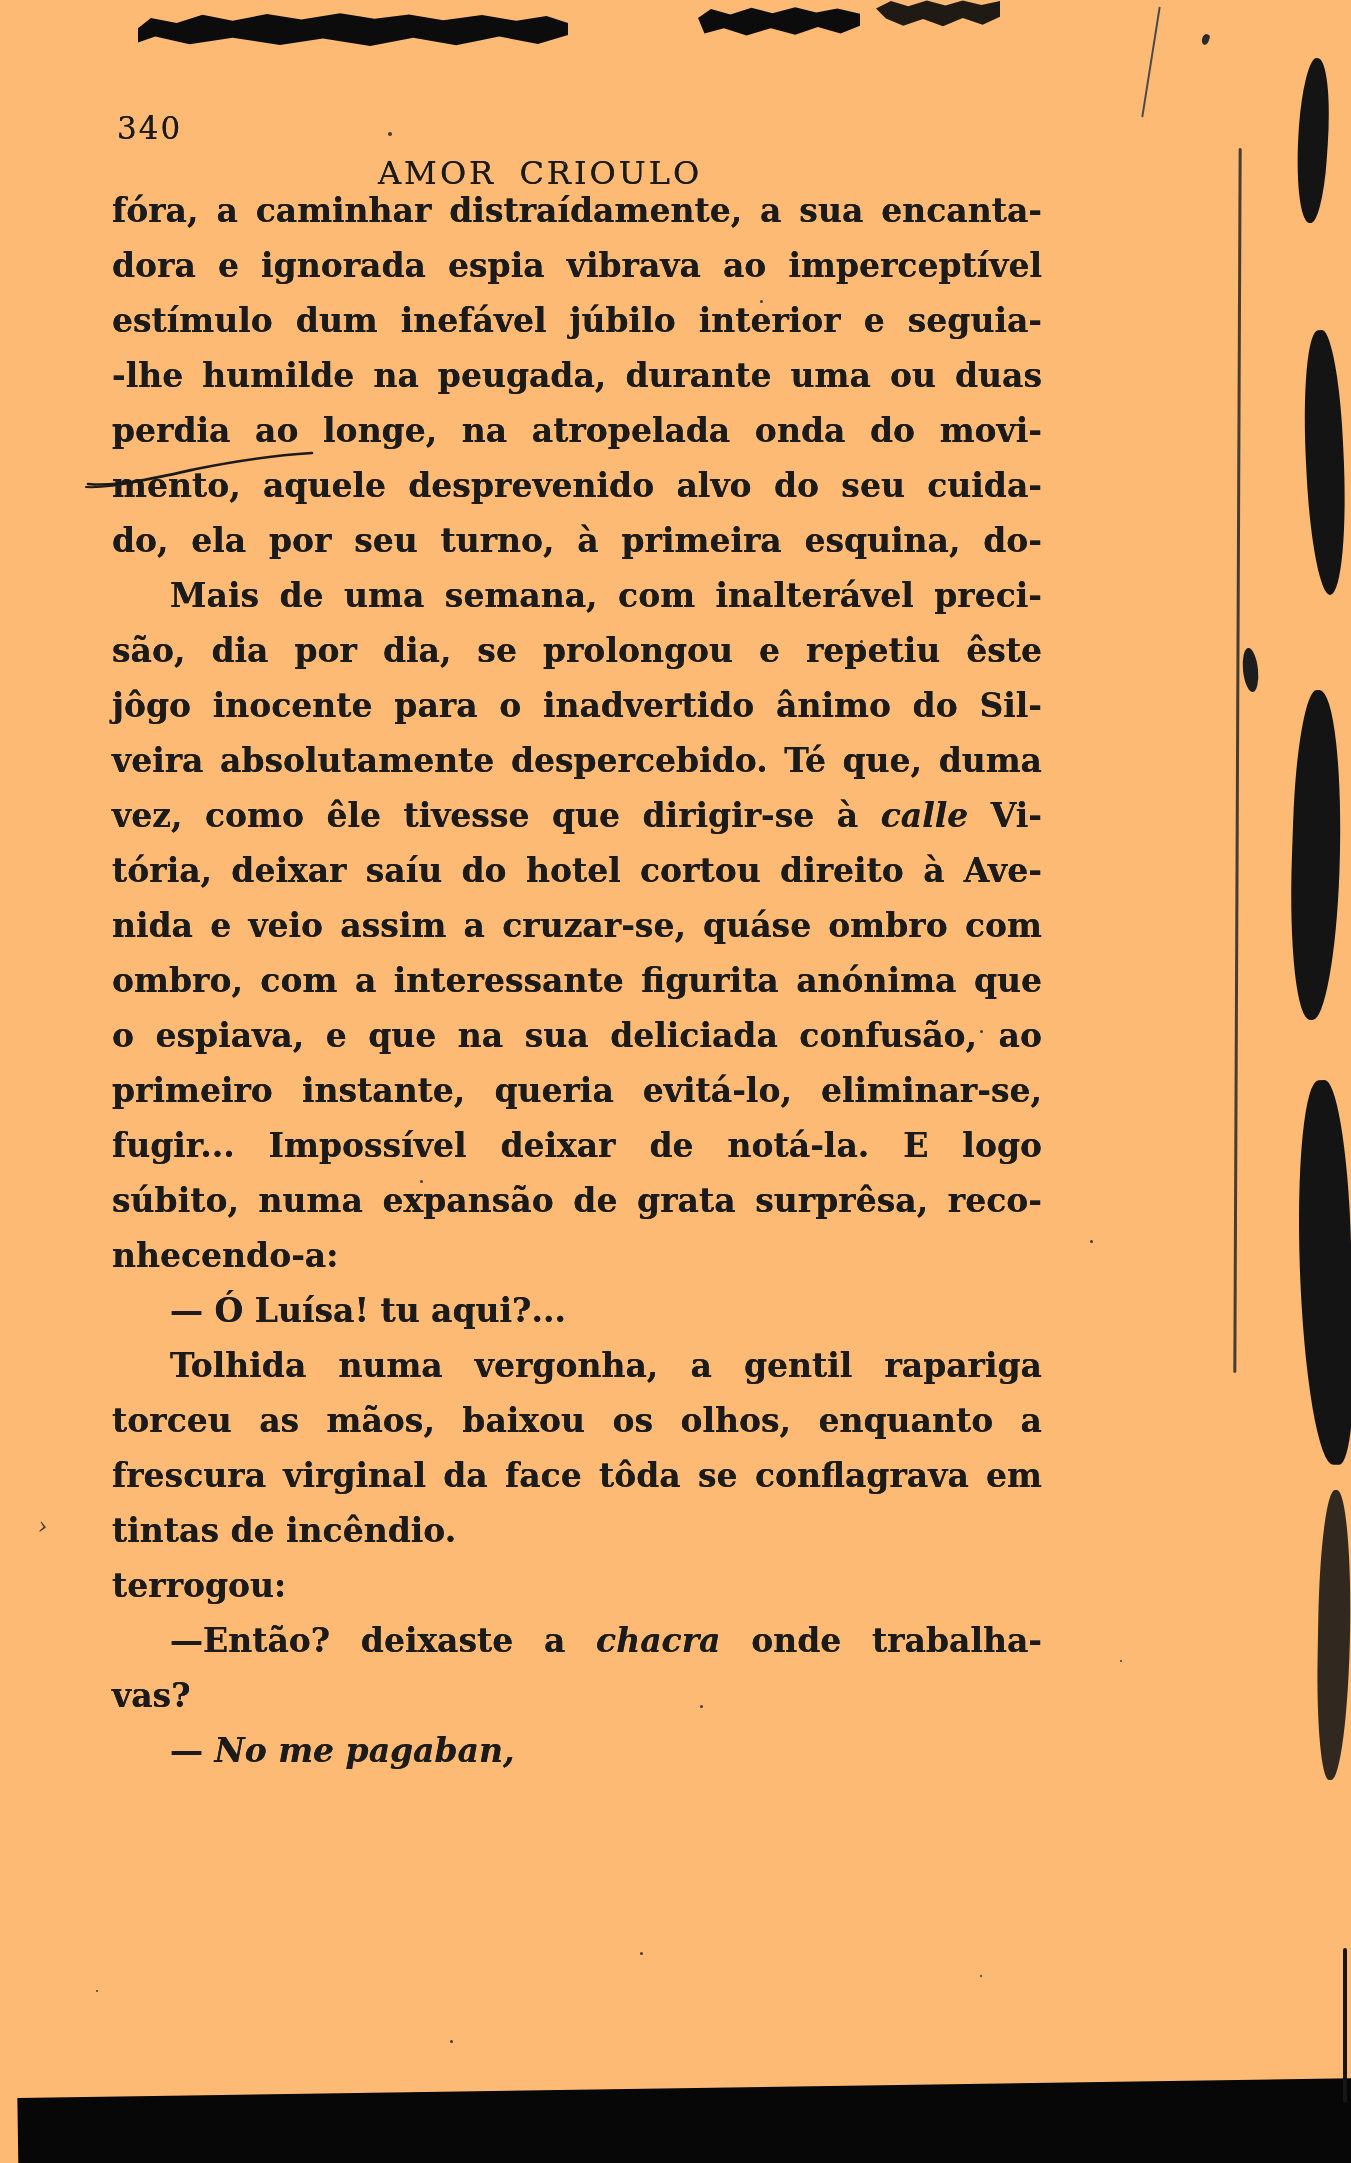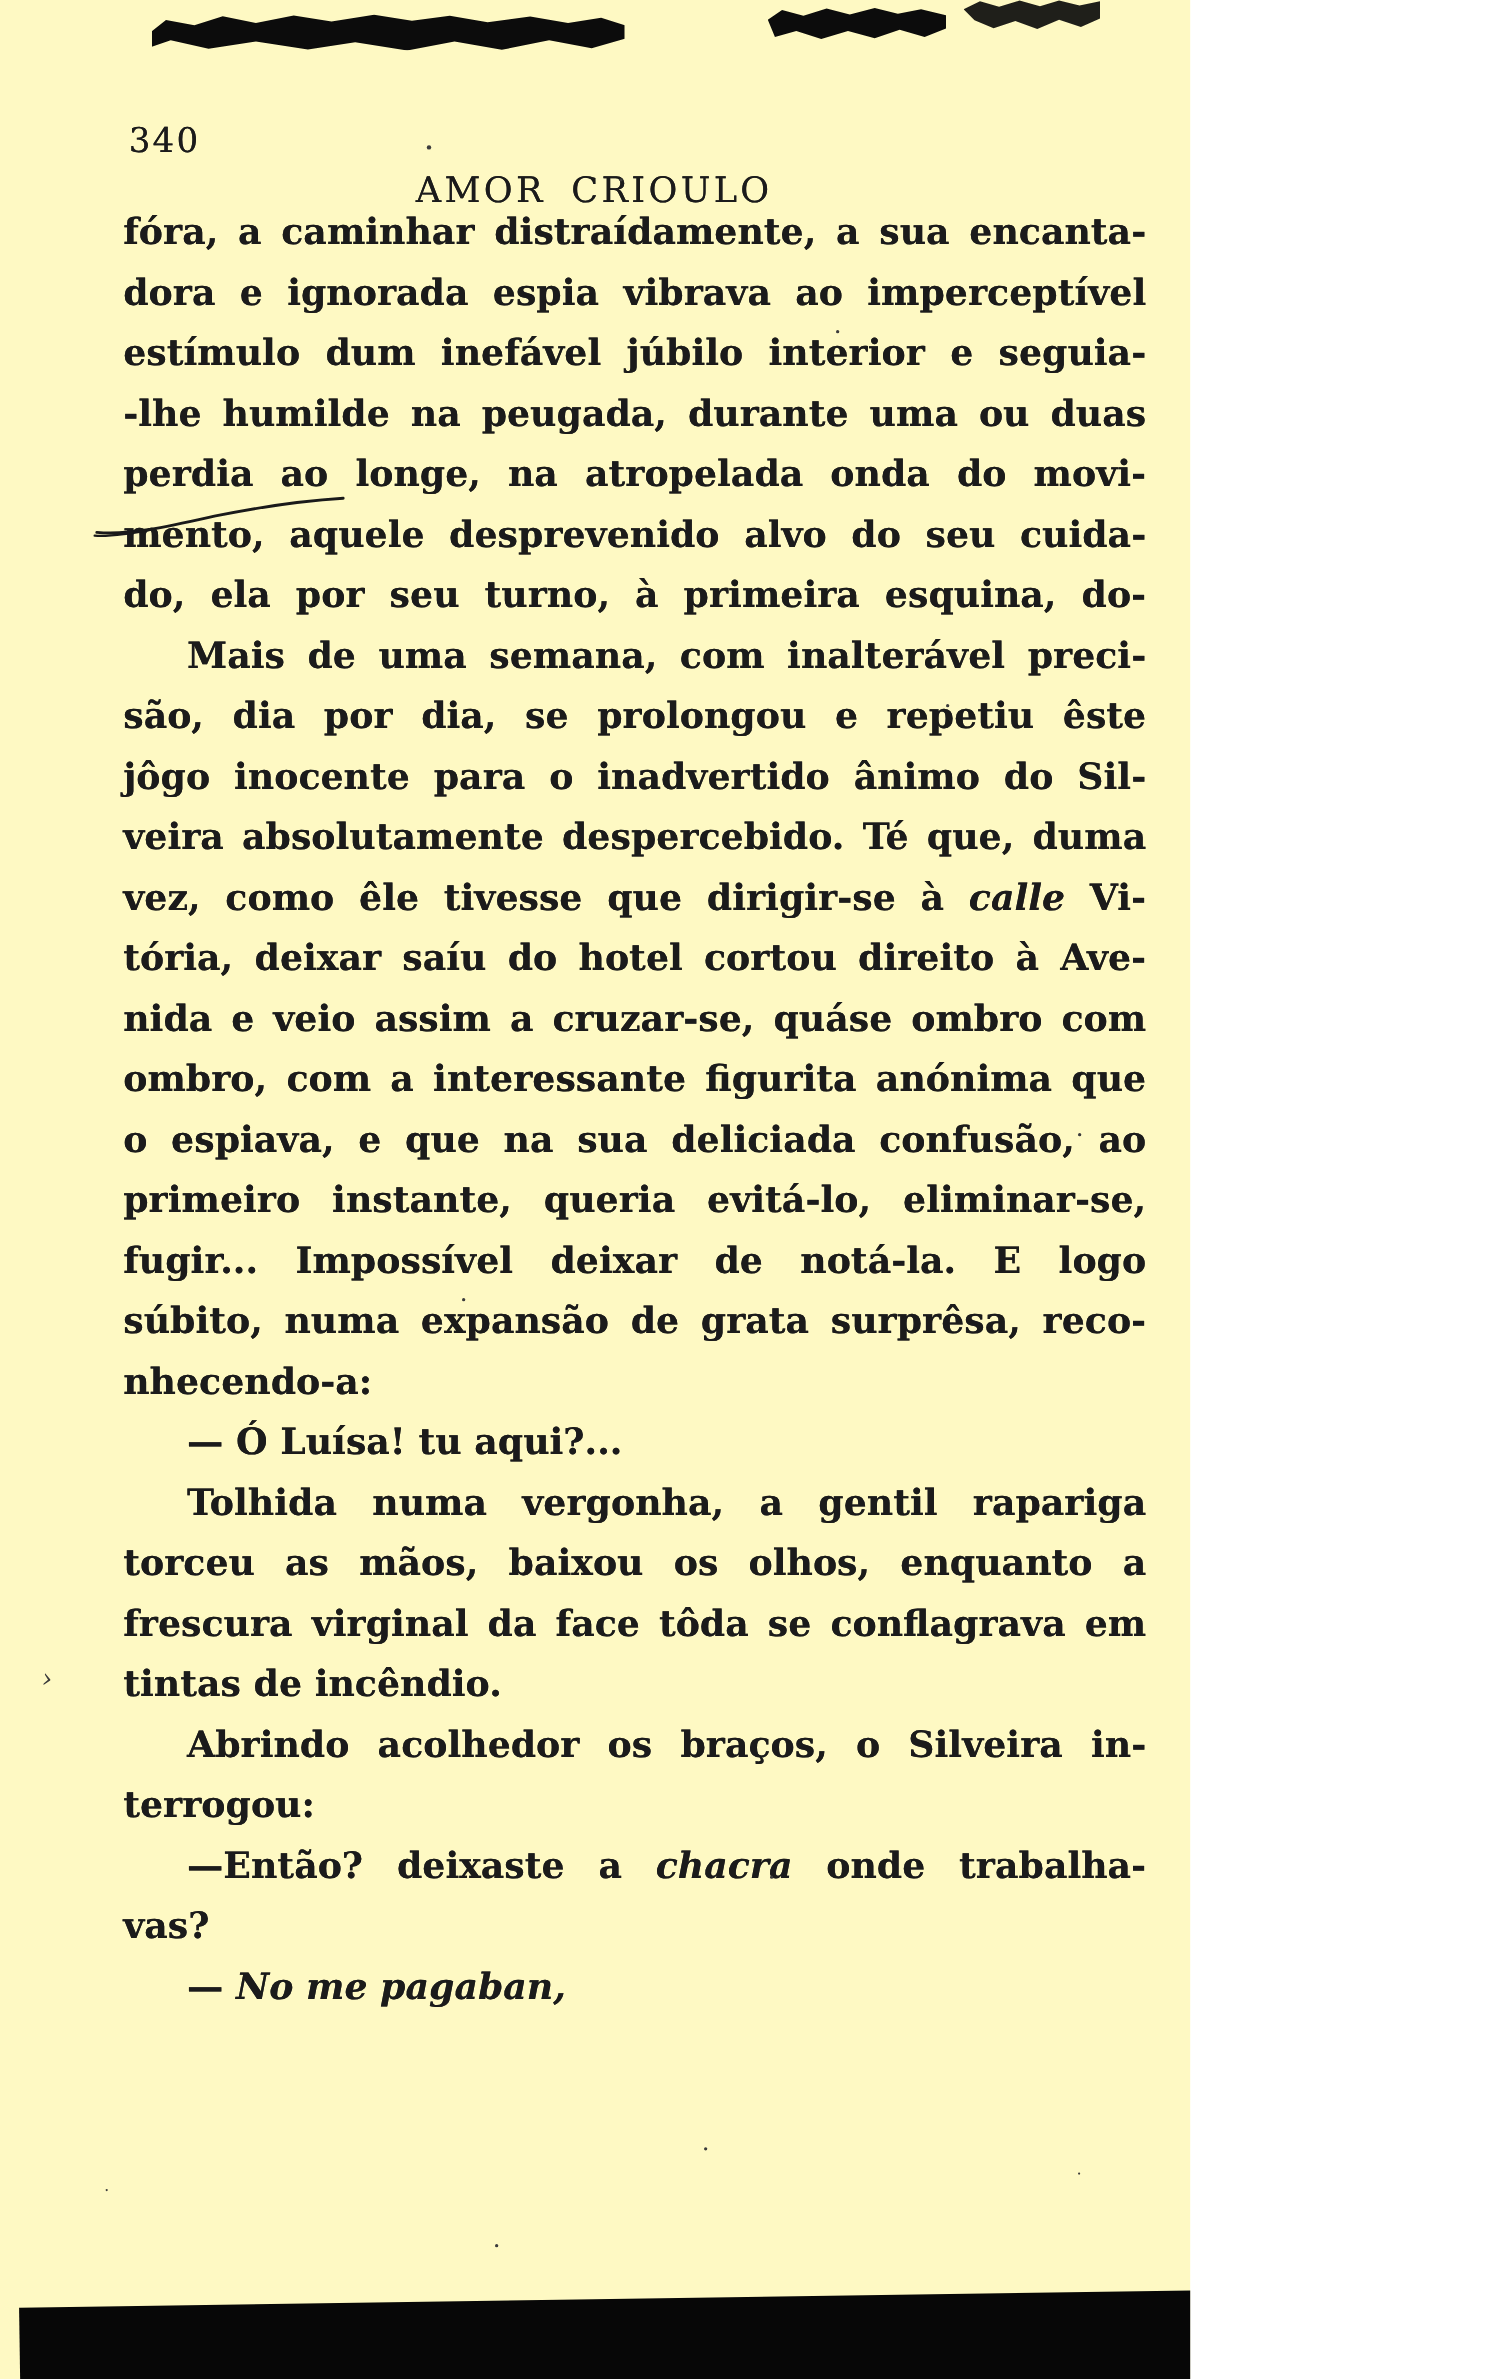--- a/index.html
+++ b/index.html
@@ -1,19 +1,19 @@
 <!DOCTYPE html>
 <html><head>
 <meta charset="utf-8">
 <style>
   html,body{margin:0;padding:0;background:#ffffff;}
   #page{
     position:relative;
-    width:1082px;height:2163px;
-    background:#fef9c3;
+    width:1351px;height:2163px;
+    background:#fdba74;
     overflow:hidden;
     font-family:"DejaVu Serif","Liberation Serif",serif;
     color:#1b1b1b;
   }
   
   .hdr-num{
     position:absolute;left:117px;top:110px;
     font-size:31px;letter-spacing:2px;
     text-shadow:0 0 .5px rgba(25,25,25,.9);
   }
@@ -121,21 +121,20 @@
       <div class="para">
         <div class="line indent"><span>— Ó Luísa! tu aqui?...</span></div>
       </div>
       <div class="para">
         <div class="line full indent"><span>Tolhida numa vergonha, a gentil rapariga</span></div>
         <div class="line full"><span>torceu as mãos, baixou os olhos, enquanto a</span></div>
         <div class="line full"><span>frescura virginal da face tôda se conflagrava em</span></div>
         <div class="line"><span>tintas de incêndio.</span></div>
       </div>
       <div class="para">
-        <div class="line full indent"><span>Abrindo acolhedor os braços, o Silveira in-</span></div>
         <div class="line"><span>terrogou:</span></div>
       </div>
       <div class="para">
         <div class="line full indent"><span>—Então? deixaste a </span><span class="it">chacra</span><span> onde trabalha-</span></div>
         <div class="line"><span>vas?</span></div>
       </div>
       <div class="para">
         <div class="line indent"><span>— </span><span class="it">No me pagaban,</span></div>
       </div>
     </main>

